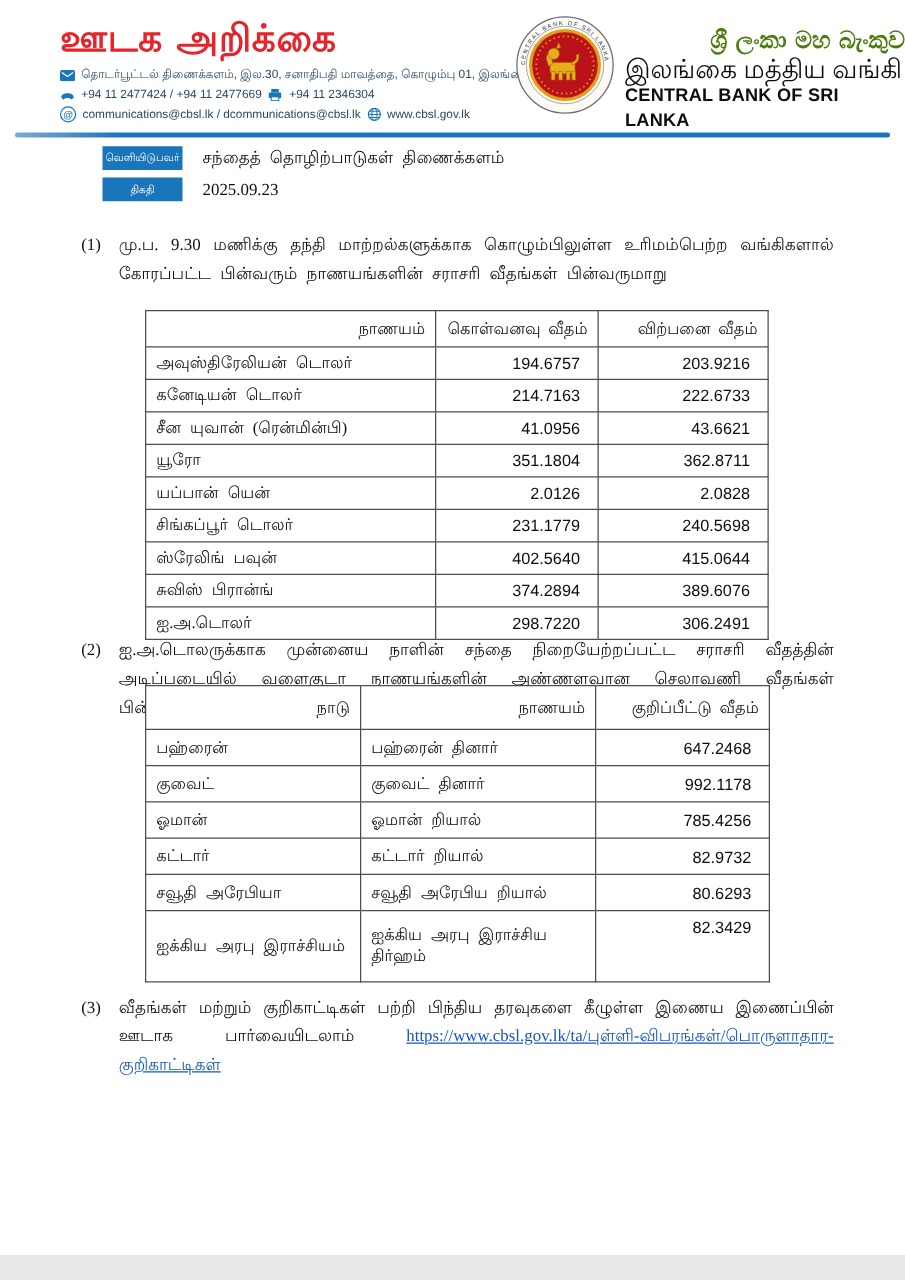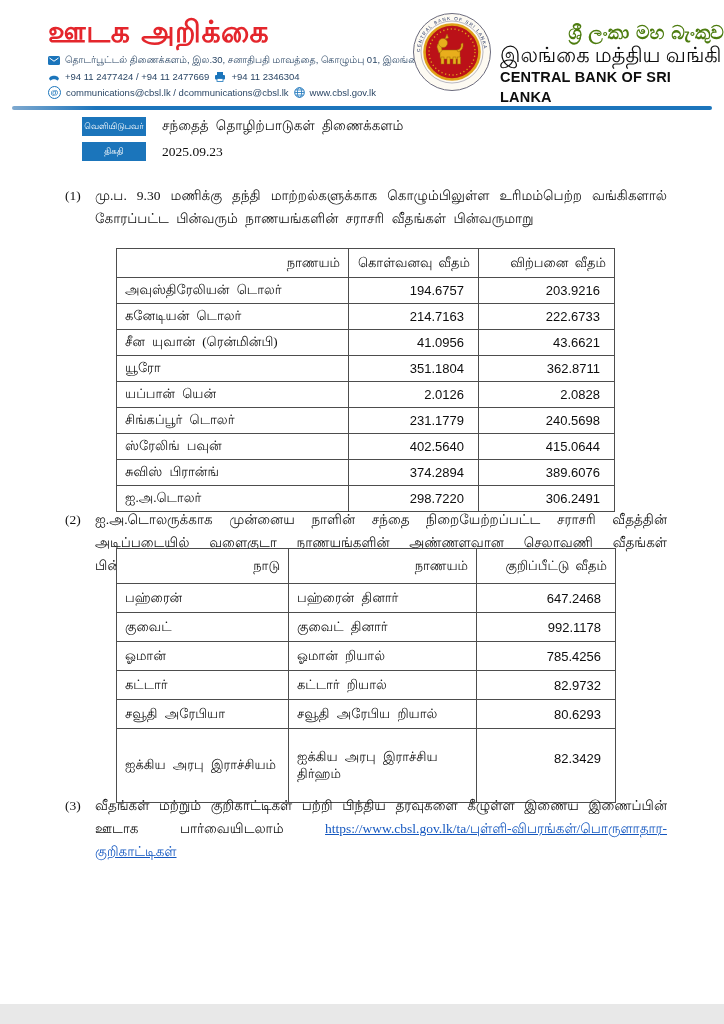--- a/index.html
+++ b/index.html
@@ -267,21 +267,21 @@
         <td class="num-cell">82.9732</td>
       </tr>
       <tr>
         <td class="name-cell">சவூதி அரேபியா</td>
         <td class="name-cell cur-cell">சவூதி அரேபிய றியால்</td>
         <td class="num-cell">80.6293</td>
       </tr>
       <tr class="row-uae">
         <td class="name-cell">ஐக்கிய அரபு இராச்சியம்</td>
         <td class="name-cell cur-cell">ஐக்கிய அரபு இராச்சிய திர்ஹம்</td>
-        <td class="num-cell" style="vertical-align:top; padding-top:22px;">82.3429</td>
+        <td class="num-cell" style="vertical-align:top; padding-top:5px;">82.3429</td>
       </tr>
     </tbody>
   </table>
 
   <div class="para" style="top:795px;">
     <div class="para-num">(3)</div>
     <div class="para-text"><span>வீதங்கள் மற்றும் குறிகாட்டிகள் பற்றி பிந்திய தரவுகளை கீழுள்ள இணைய இணைப்பின் ஊடாக பார்வையிடலாம்</span>
       <a href="#">https://www.cbsl.gov.lk/ta/புள்ளி-விபரங்கள்/பொருளாதார-குறிகாட்டிகள்</a>
     </div>
   </div>

